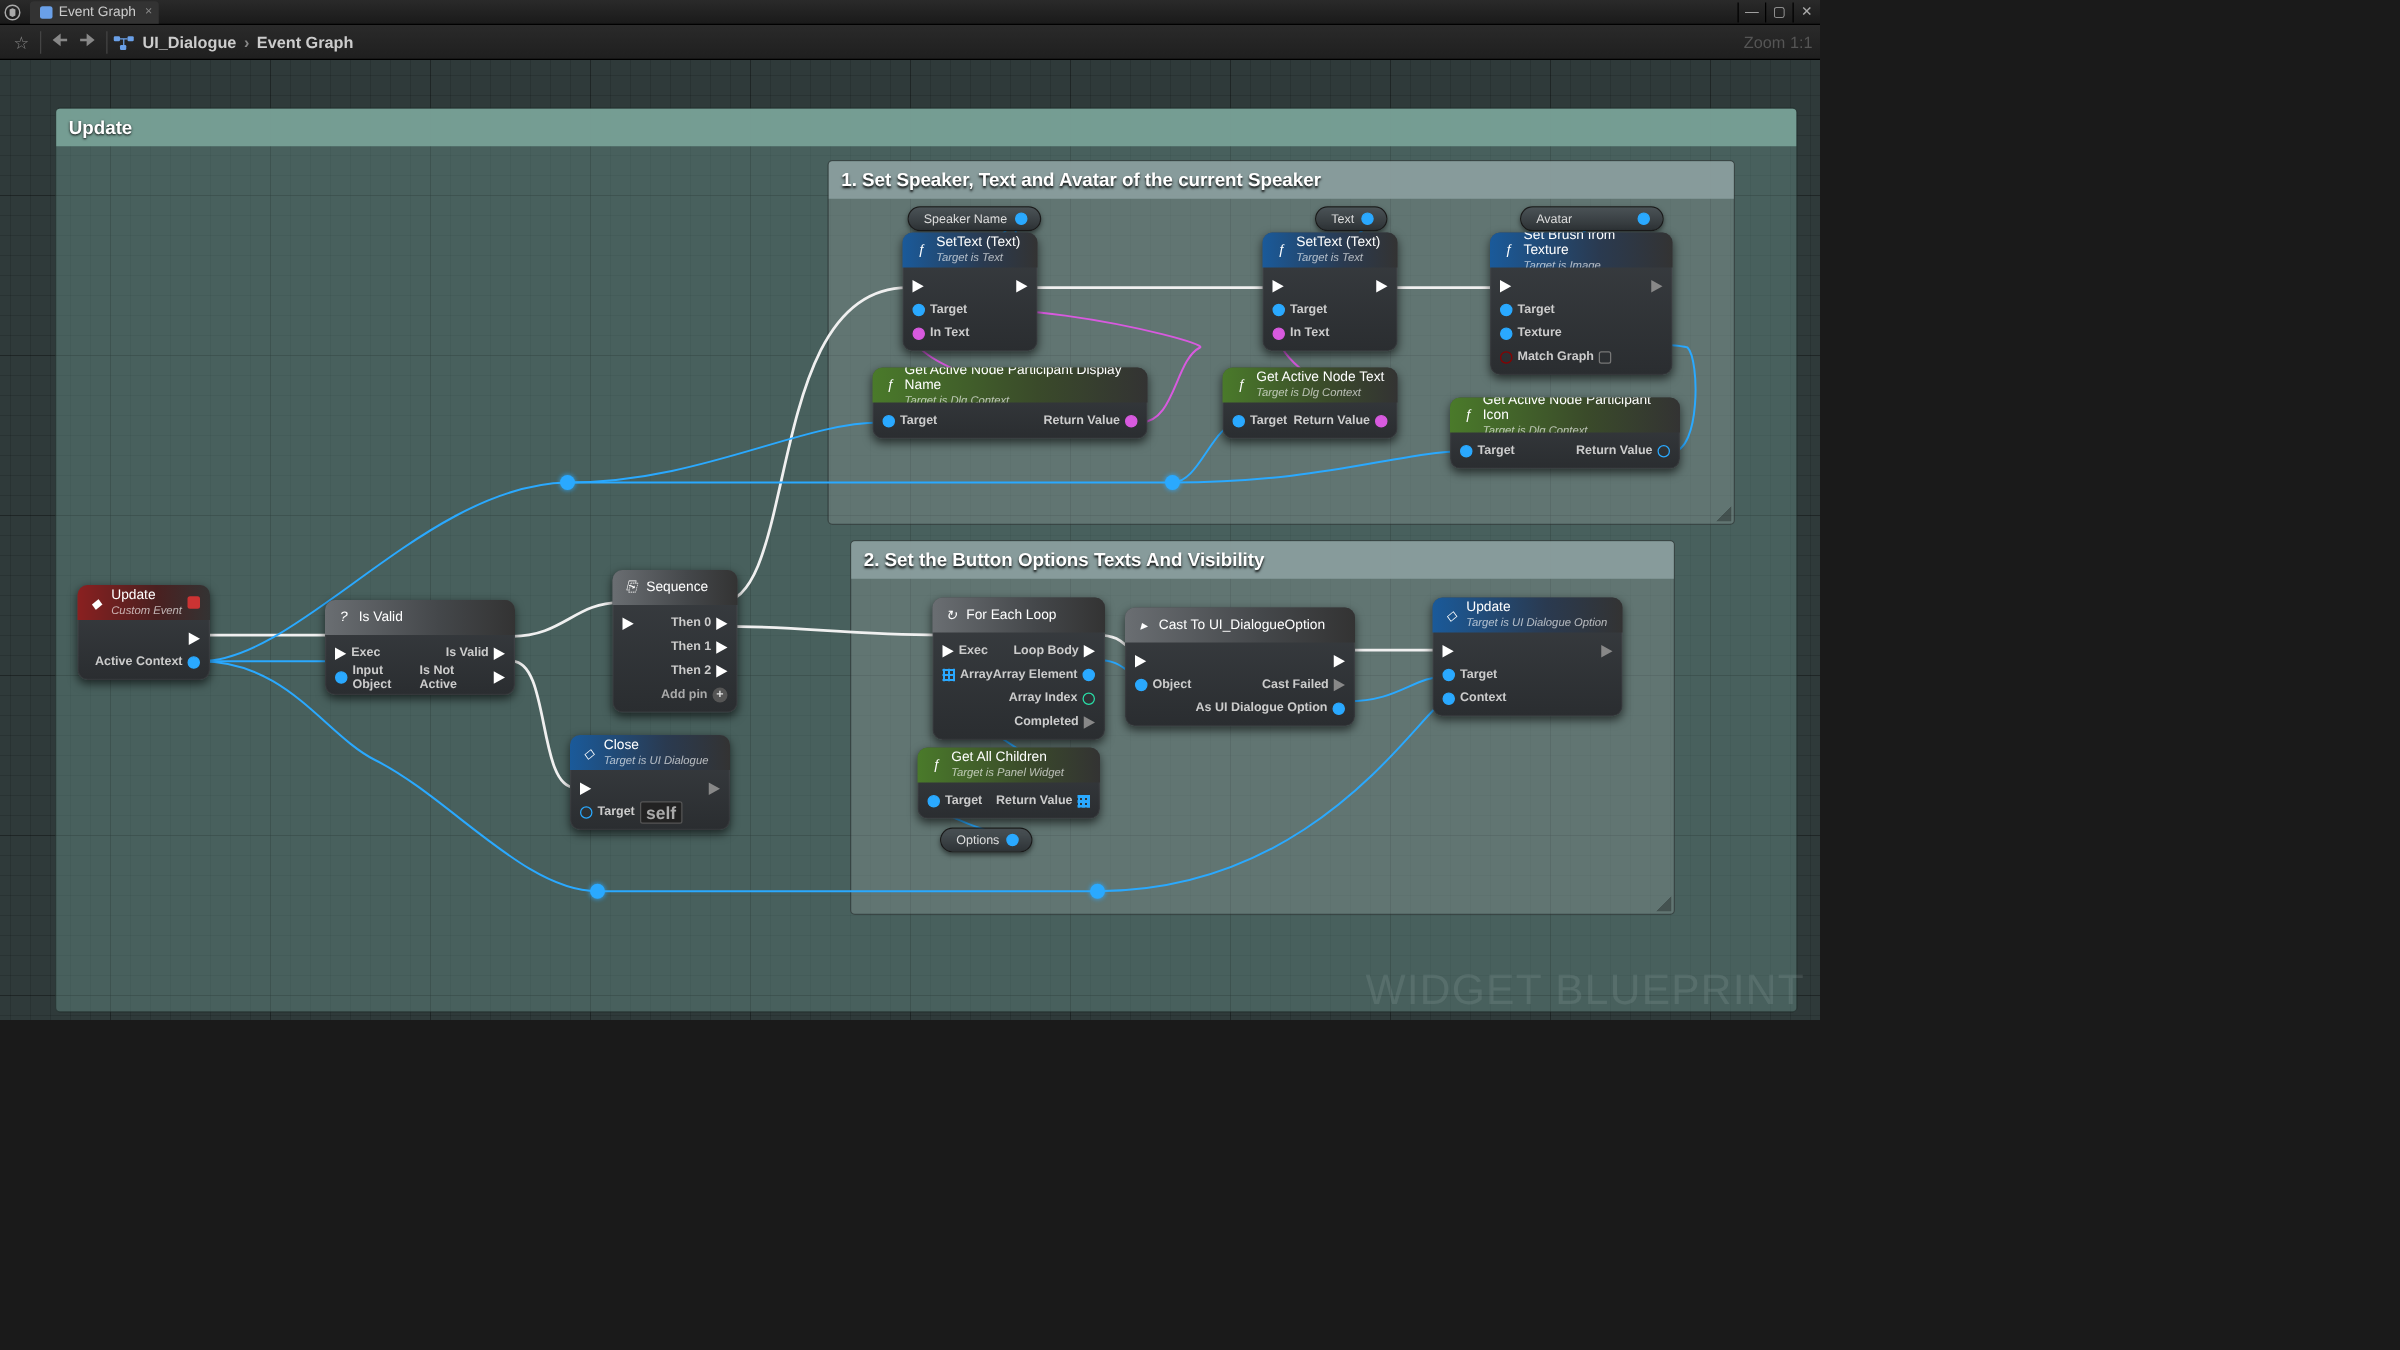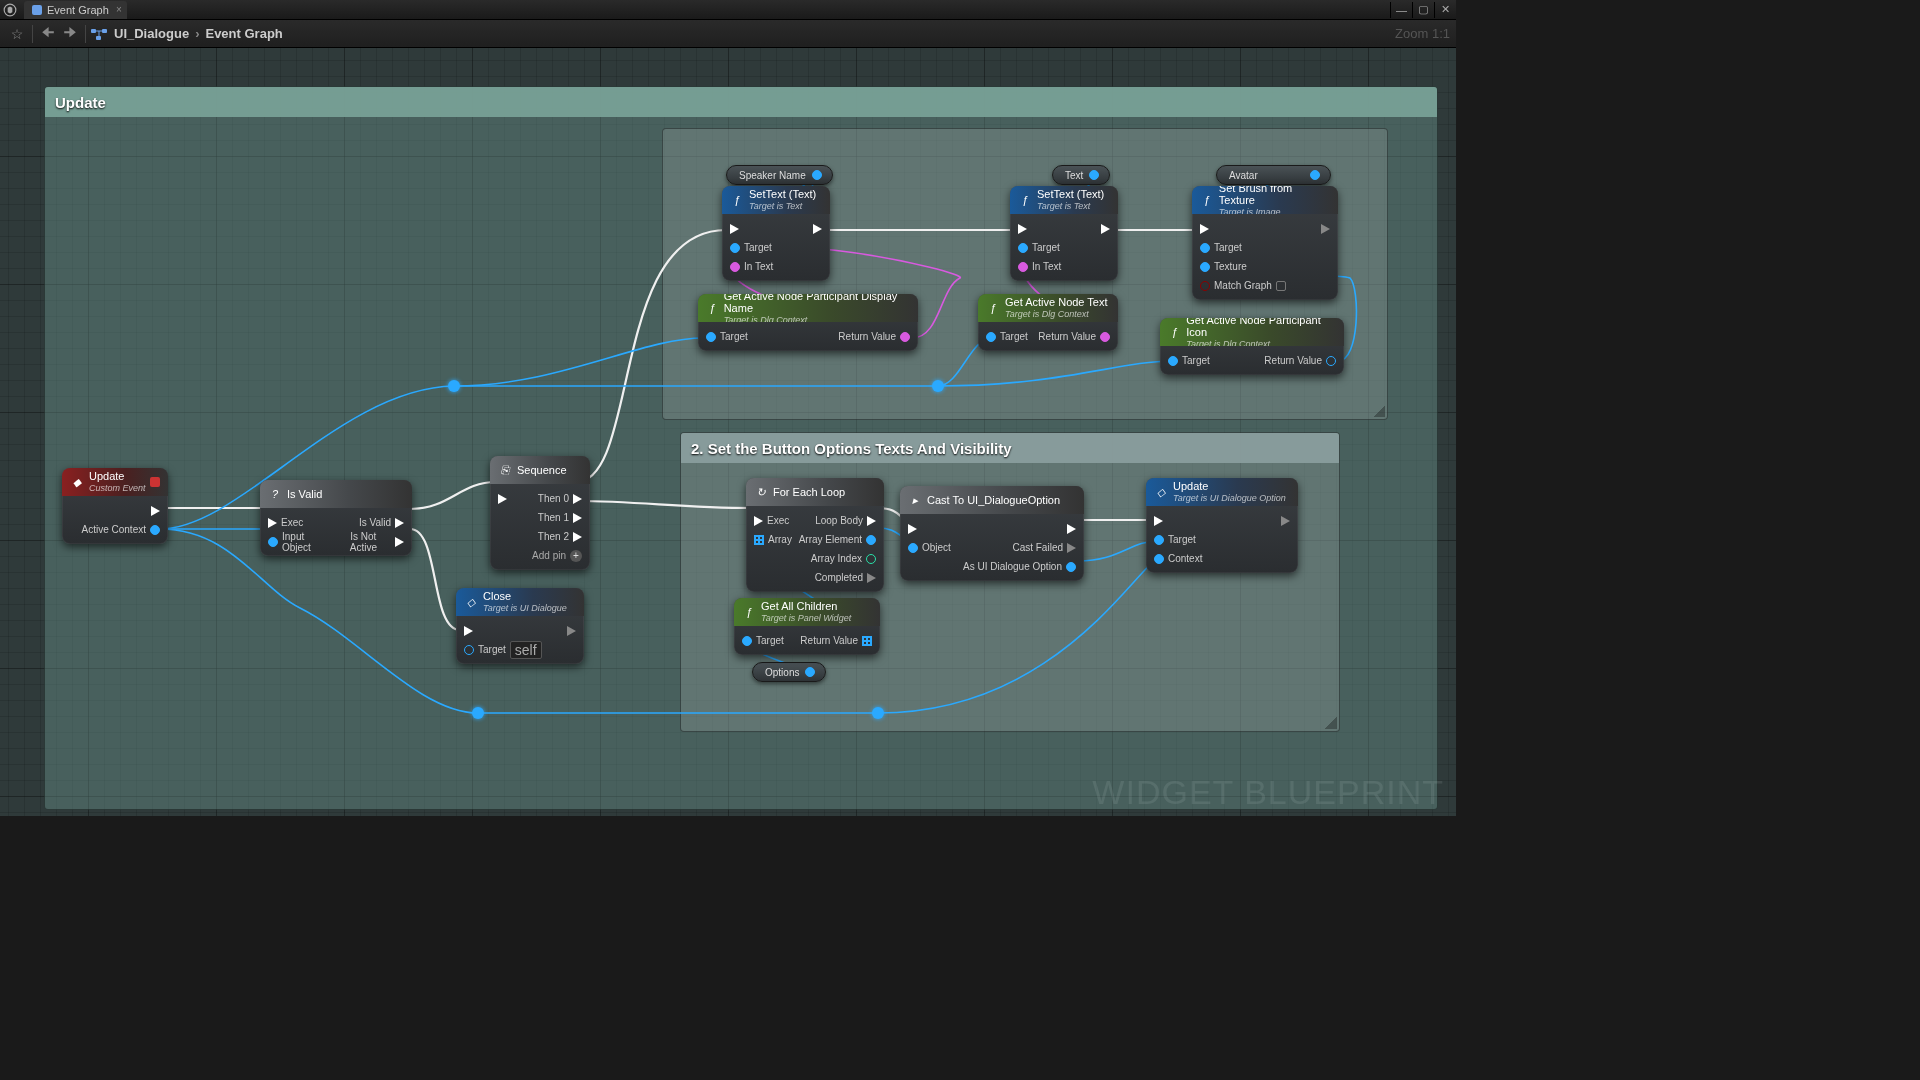--- a/index.html
+++ b/index.html
@@ -43,25 +43,25 @@
   
   .node{position:absolute;background:linear-gradient(#3a3e42,#2a2d30);border-radius:8px;box-shadow:0 3px 8px rgba(0,0,0,.6),inset 0 0 0 1px rgba(255,255,255,.05);min-width:100px;}
   .nhead{height:28px;border-radius:8px 8px 0 0;display:flex;align-items:center;padding:0 8px;font-size:11px;color:#fff;position:relative;overflow:hidden;}
   .nhead.red{background:linear-gradient(90deg,#8a2020,#4a2020 60%,#333);}
   .nhead.grey{background:linear-gradient(90deg,#6a6e72,#44474a 60%,#333);}
   .nhead.blue{background:linear-gradient(90deg,#1a5a9a,#2a3a50 60%,#333);}
   .nhead.green{background:linear-gradient(90deg,#4a7a2a,#3a4a2a 60%,#333);}
   .nhead .ic{margin-right:5px;width:14px;text-align:center;font-style:italic;}
   .nhead .t{line-height:12px;}
   .nhead .sub{font-size:9px;font-style:italic;color:rgba(255,255,255,.65);display:block;}
-  .nbody{padding:5px 8px;}
+  .nbody{padding:5px 8px;font-weight:bold;}
   .row{display:flex;align-items:center;height:19px;font-size:10px;}
   .row.between{justify-content:space-between;}
   .lside,.rside{display:flex;align-items:center;gap:4px;}
-  .rside{margin-left:auto;justify-content:flex-end;text-align:center;}
+  .rside{margin-left:auto;justify-content:flex-end;}
   .pin{width:10px;height:10px;border-radius:50%;border:1.5px solid;flex-shrink:0;}
   .pin.exec{width:0;height:0;border:none;border-top:5px solid transparent;border-bottom:5px solid transparent;border-left:9px solid #fff;border-radius:0;}
   .pin.obj{border-color:#2aa9ff;background:#2aa9ff;}
   .pin.obj.hollow{background:transparent;}
   .pin.txt{border-color:#d85adf;background:#d85adf;}
   .pin.bool{border-color:#8a0000;background:transparent;}
   .pin.int{border-color:#29e0a8;background:transparent;}
   .pin.arr{width:10px;height:10px;border:none;background:
     repeating-linear-gradient(0deg,#2aa9ff 0 2px,transparent 2px 4px),
     repeating-linear-gradient(90deg,#2aa9ff 0 2px,transparent 2px 4px);
@@ -124,20 +124,21 @@
   <div class="zoom">Zoom 1:1</div>
 </div>
 
 <div class="canvas">
 
   <div class="comment teal" style="left:44px;top:38px;width:1394px;height:724px;">
     <div class="chead">Update</div>
   </div>
 
   <div class="comment grey" style="left:662px;top:80px;width:726px;height:292px;">
+    <div class="chead">1. Set Speaker, Text and Avatar of the current Speaker</div>
     <div class="resize"></div>
   </div>
 
   <div class="comment grey" style="left:680px;top:384px;width:660px;height:300px;">
     <div class="chead">2. Set the Button Options Texts And Visibility</div>
     <div class="resize"></div>
   </div>
 
   <svg class="wires">
 

